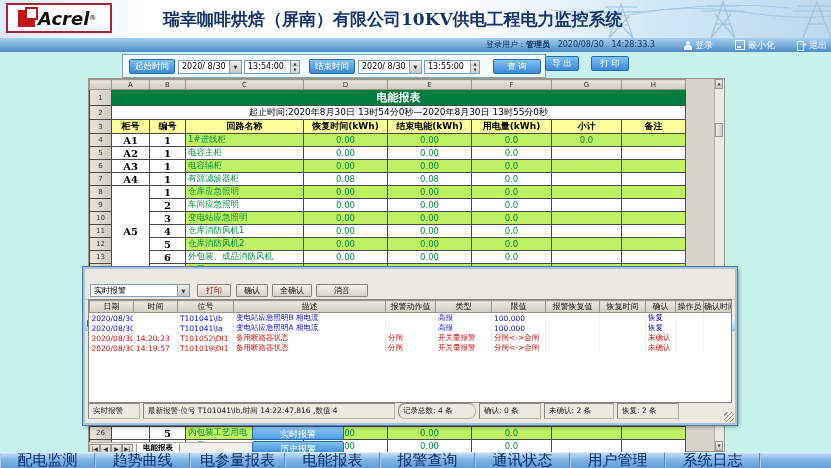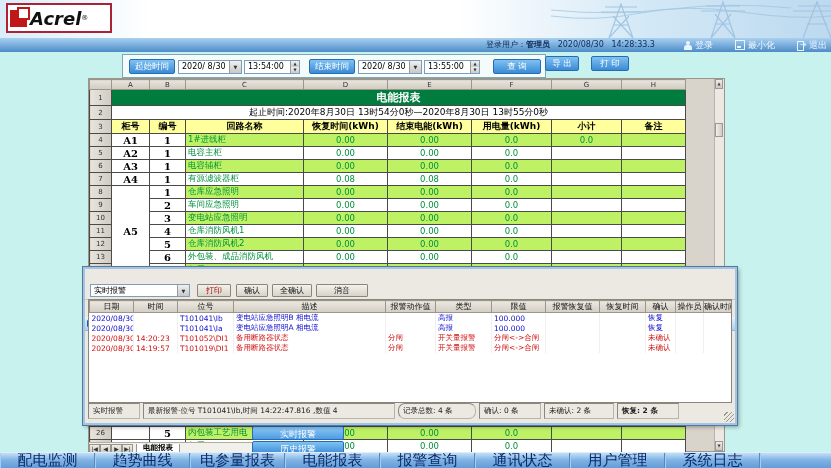--- a/index.html
+++ b/index.html
@@ -5,21 +5,21 @@
   html,body{margin:0;padding:0;}
   body{width:831px;height:468px;position:relative;overflow:hidden;
        font-family:"DejaVu Sans","Liberation Sans",sans-serif;background:#c7f2ee;}
   #screen{position:absolute;inset:0;width:831px;height:468px;}
 
   
   .banner{position:absolute;left:0;top:0;width:831px;height:38px;
     background:linear-gradient(90deg,#d9edf9 0%,#ffffff 18%,#ffffff 55%,#d3e8f6 78%,#bcd9ef 100%);
     border-bottom:1px solid #9fc3e0;}
   .logo-box{position:absolute;left:6px;top:3px;width:106px;height:30px;background:#fff;
-    border:2px solid #a23; display:flex;align-items:center;padding-left:2px;box-sizing:border-box;}
+    border:2px solid #a23; display:flex;align-items:center;padding-left:10px;box-sizing:border-box;}
   .logo-glyph{width:17px;height:17px;position:relative;background:#c01818;margin-right:3px;}
   .logo-glyph::after{content:"";position:absolute;right:-3px;top:-3px;width:9px;height:9px;background:#fff;border:2px solid #c01818;}
   .logo-text{font-size:18px;font-weight:bold;font-style:italic;color:#111;letter-spacing:0px;}
   .logo-reg{font-size:7px;vertical-align:super;color:#111;}
   .main-title{position:absolute;left:163px;top:8px;font-family:"DejaVu Serif","Liberation Serif",serif;
     font-size:17px;font-weight:bold;color:#15356b;white-space:nowrap;}
   .towers{position:absolute;right:0;top:0;width:280px;height:38px;}
 
   
   .infobar{position:absolute;left:0;top:38px;width:831px;height:14px;
@@ -135,20 +135,21 @@
         <path d="M252,38 L266,2 L280,38 M242,11 L280,11 M247,6 L280,6 M256,24 L276,24"></path>
         <path d="M0,16 Q45,22 90,13 T190,12 T280,16" stroke-width="0.8"></path>
         <path d="M0,10 Q60,16 120,9 T240,8" stroke-width="0.8"></path>
       </g>
     </svg>
     <div class="logo-box">
       <span class="logo-glyph"></span>
       <span class="logo-text">Acrel</span>
       <span class="logo-reg">®</span>
     </div>
+    <div class="main-title">瑞幸咖啡烘焙（屏南）有限公司10KV供电工程电力监控系统</div>
   </div>
 
   <div class="infobar">
     <div class="login-info">
       <span>登录用户：</span><b>管理员</b>
       &nbsp;&nbsp;<span>2020/08/30</span>
       &nbsp;&nbsp;<span>14:28:33.3</span>
     </div>
     <div class="session">
       <span class="itm">
@@ -521,21 +522,21 @@
         </tr>
       </tbody>
         </table>
     </div>
     <div class="dlg-status">
       <span class="st-box" style="width:52px;">实时报警</span>
       <span class="st-box" style="width:252px;">最新报警·位号 T101041\Ib,时间 14:22:47.816 ,数值 4</span>
       <span class="st-box" style="width:78px;border-radius:7px;">记录总数: 4 条</span>
       <span class="st-box" style="width:62px;">确认: 0 条</span>
       <span class="st-box" style="width:70px;">未确认: 2 条</span>
-      <span class="st-box" style="width:62px;font-weight:bold;">恢复: 2 条</span>
+      <span class="st-box" style="width:62px;">恢复: 2 条</span>
     </div>
     <span class="grip"></span>
   </div>
 
   <div class="navbar">
     <div class="nav-item">配电监测</div>
     <div class="nav-item">趋势曲线</div>
     <div class="nav-item">电参量报表</div>
     <div class="nav-item">电能报表</div>
     <div class="nav-item">报警查询</div>

